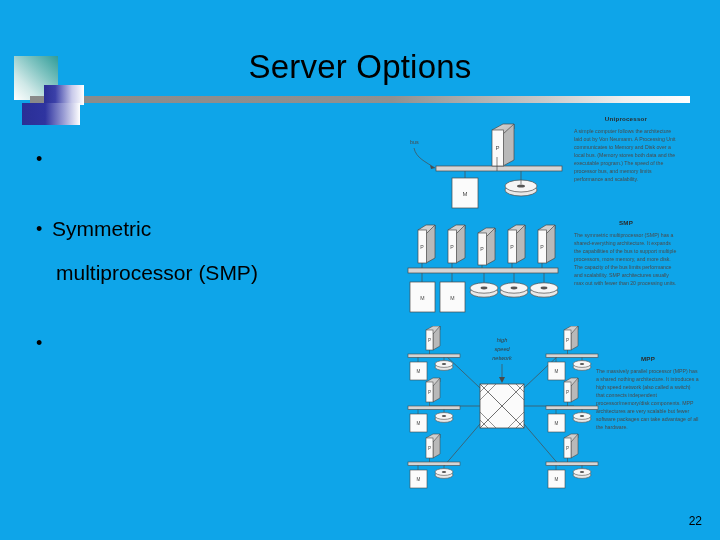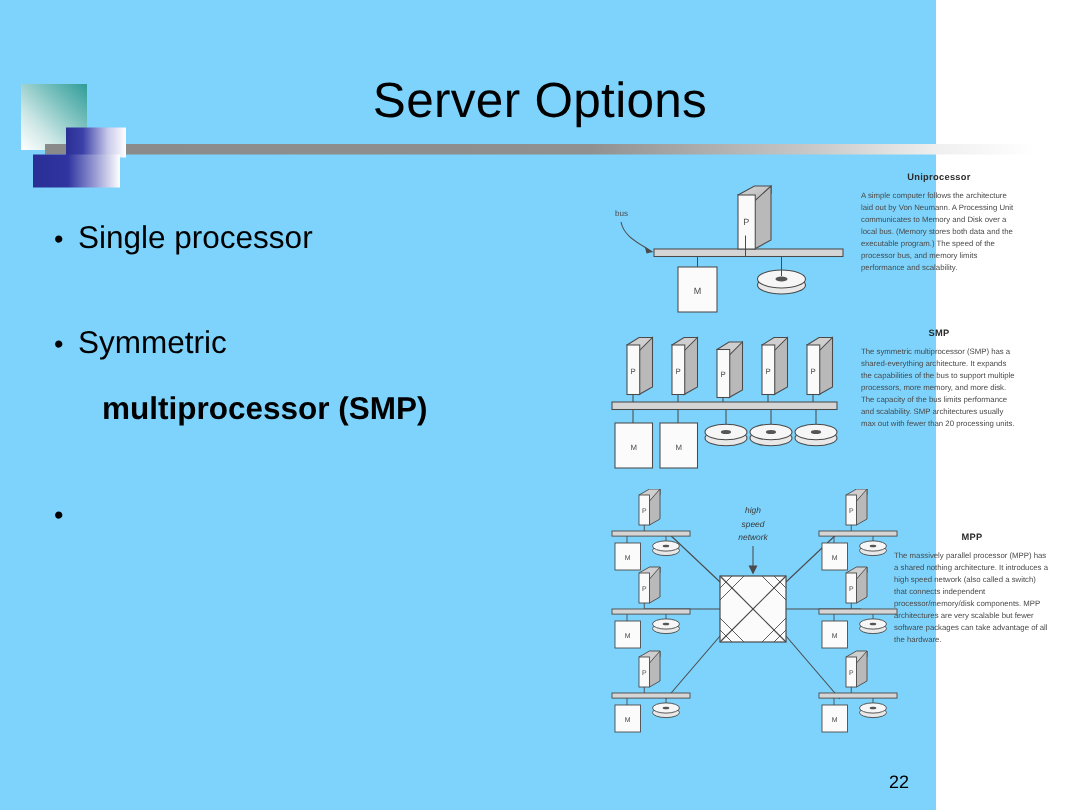--- a/index.html
+++ b/index.html
@@ -2,21 +2,21 @@
 <html><head>
 <meta charset="utf-8">
 <style>
   * { box-sizing: border-box; margin: 0; padding: 0; }
   html, body {
     width: 720px; height: 540px;
     background: #ffffff;
     font-family: "Liberation Sans", sans-serif;
     overflow: hidden;
   }
-  .slide { position: relative; width: 624px; height: 540px; background: #7dd3fc; }
+  .slide { position: relative; width: 720px; height: 540px; background: #0ea5e9; }
 
   
   .orn-teal {
     position: absolute; left: 14px; top: 56px;
     width: 44px; height: 44px;
     background: linear-gradient(225deg, #2f9c98 0%, #7cc2bf 35%, #cfe8e7 70%, #ffffff 100%);
   }
   .orn-blue-sm {
     position: absolute; left: 44px; top: 85px;
     width: 40px; height: 20px;
@@ -43,22 +43,22 @@
 
   
   .bullets { position: absolute; left: 36px; top: 146px; width: 350px; }
   .blt { display: flex; align-items: flex-start; margin-bottom: 44px; }
   .blt-dot {
     width: 16px; flex: 0 0 16px; font-size: 18px; line-height: 26px;
     color: #000; text-align: left;
   }
   .blt-txt { font-size: 21px; line-height: 26px; color: #000; }
   .blt-cont {
-    margin-left: 32px; font-size: 21px; line-height: 26px; color: #000;
-    margin-top: -26px; margin-bottom: 44px; font-weight: bold;
+    margin-left: 20px; font-size: 21px; line-height: 26px; color: #000;
+    margin-top: -26px; margin-bottom: 44px;
   }
 
   
   .dia { position: absolute; font-size: 5.2px; color: #3a3a3a; line-height: 1.55; }
   .dia-title {
     font-weight: bold; font-size: 6.2px; text-align: center;
     color: #2b2b2b; margin-bottom: 3px; letter-spacing: .2px;
   }
   .dia-body { color: #4a4a4a; }
 
@@ -83,21 +83,20 @@
   <div class="orn-teal"></div>
   <div class="orn-bar"></div>
   <div class="orn-blue-sm"></div>
   <div class="orn-blue-lg"></div>
 
   <div class="title">Server Options</div>
 
   <div class="bullets">
     <div class="blt">
       <span class="blt-dot">•</span>
-      <span class="blt-txt">Single processor</span>
     </div>
 
     <div class="blt">
       <span class="blt-dot">•</span>
       <span class="blt-txt">Symmetric</span>
     </div>
     <div class="blt-cont">multiprocessor (SMP)</div>
 
     <div class="blt">
       <span class="blt-dot">•</span>

